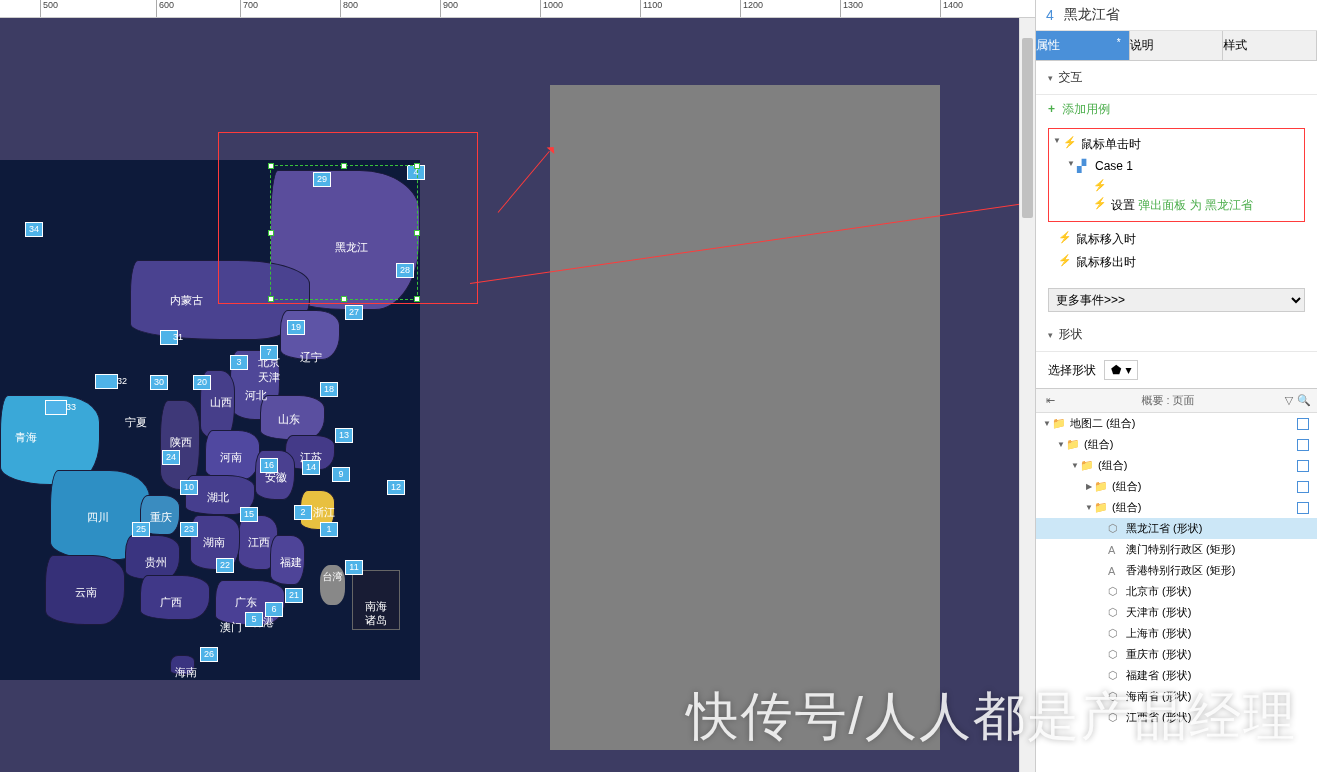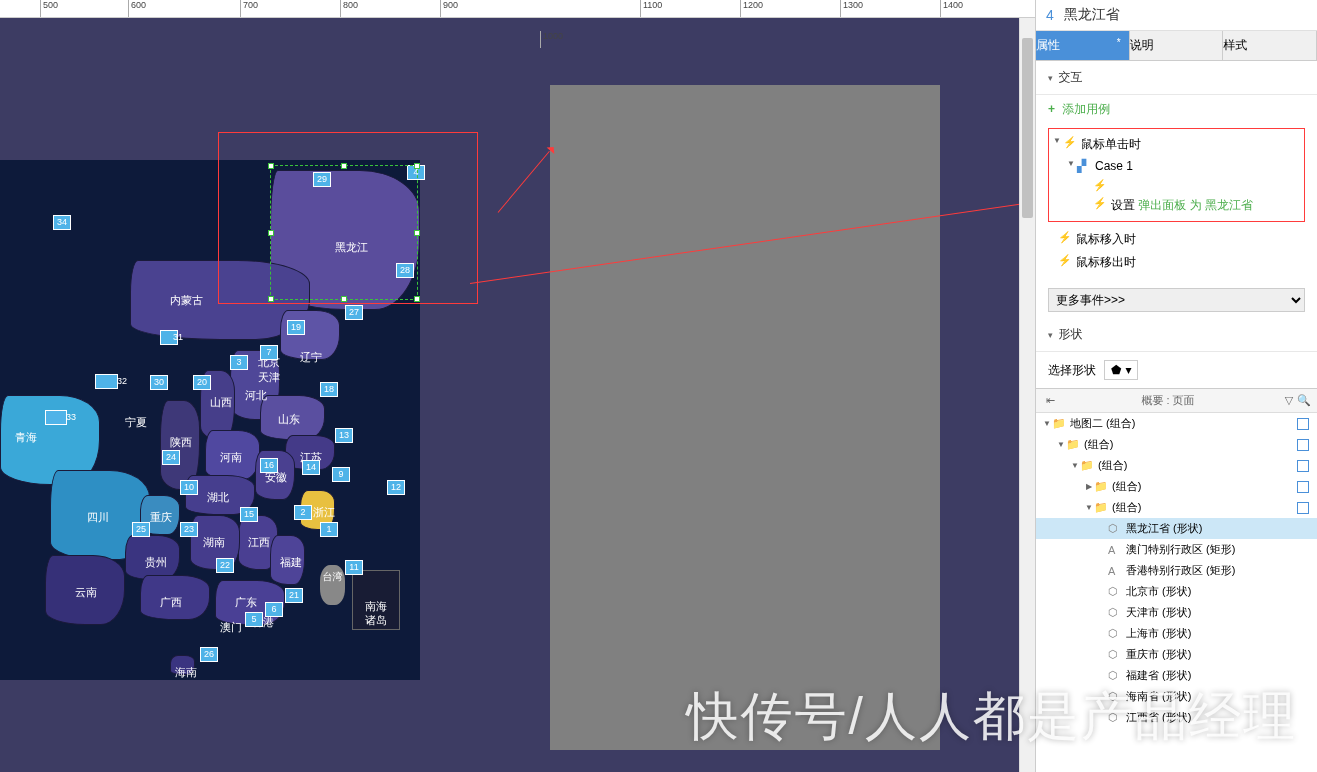--- a/index.html
+++ b/index.html
@@ -66,25 +66,25 @@
 .watermark { position: fixed; right: 20px; bottom: 20px; font-size: 52px; color: rgba(255,255,255,0.85); font-weight: 300; letter-spacing: 2px; z-index: 200; pointer-events: none; text-shadow: 0 0 6px rgba(0,0,0,0.3); }
 </style>
 </head>
 <body>
 
 <div class="app">
 
   <div class="canvas-area">
     <div class="ruler-h" id="ruler">
         <div class="tick" style="left: 40px;">500</div>
-        <div class="tick" style="left: 128px;">600</div>
+        <div class="tick" style="left: 156px;">600</div>
         <div class="tick" style="left: 240px;">700</div>
         <div class="tick" style="left: 340px;">800</div>
         <div class="tick" style="left: 440px;">900</div>
-        <div class="tick" style="left: 540px; margin-top: 31px;">1000</div>
+        <div class="tick" style="left: 540px;">1000</div>
         <div class="tick" style="left: 640px;">1100</div>
         <div class="tick" style="left: 740px;">1200</div>
         <div class="tick" style="left: 840px;">1300</div>
         <div class="tick" style="left: 940px;">1400</div>
       </div>
     <div class="scrollbar-v">
         <div class="thumb"></div>
       </div>
 
     <div class="gray-panel"></div>
@@ -156,34 +156,34 @@
         <div class="province" style="left: 248px; top: 375px;">江西</div>
         <div class="province" style="left: 203px; top: 375px;">湖南</div>
         <div class="province" style="left: 145px; top: 395px;">贵州</div>
         <div class="province" style="left: 280px; top: 395px;">福建</div>
         <div class="province" style="left: 75px; top: 425px;">云南</div>
         <div class="province" style="left: 160px; top: 435px;">广西</div>
         <div class="province" style="left: 235px; top: 435px;">广东</div>
         <div class="province" style="left: 220px; top: 460px;">澳门</div>
         <div class="province" style="left: 252px; top: 455px;">香港</div>
         <div class="province" style="left: 175px; top: 505px;">海南</div>
-        <div class="marker" style="left: 25px; top: 55px; margin-left: 28px;">34</div>
+        <div class="marker" style="left: 25px; top: 62px;">34</div>
         <div class="marker" style="left: 313px; top: 12px;">29</div>
         <div class="marker" style="left: 407px; top: 5px;">4</div>
         <div class="marker" style="left: 396px; top: 103px;">28</div>
         <div class="marker" style="left: 160px; top: 170px; padding-left: 12px;">31</div>
         <div class="marker" style="left: 287px; top: 160px;">19</div>
         <div class="marker" style="left: 345px; top: 145px;">27</div>
         <div class="marker" style="left: 260px; top: 185px;">7</div>
         <div class="marker" style="left: 230px; top: 195px;">3</div>
         <div class="marker" style="left: 95px; top: 214px; padding-left: 21px;">32</div>
         <div class="marker" style="left: 150px; top: 215px;">30</div>
         <div class="marker" style="left: 193px; top: 215px;">20</div>
         <div class="marker" style="left: 320px; top: 222px;">18</div>
-        <div class="marker" style="left: 45px; top: 250px; padding-left: 20px;">33</div>
+        <div class="marker" style="left: 45px; top: 240px; padding-left: 20px;">33</div>
         <div class="marker" style="left: 335px; top: 268px;">13</div>
         <div class="marker" style="left: 162px; top: 290px;">24</div>
         <div class="marker" style="left: 260px; top: 298px;">16</div>
         <div class="marker" style="left: 302px; top: 300px;">14</div>
         <div class="marker" style="left: 332px; top: 307px;">9</div>
         <div class="marker" style="left: 340px; top: 320px; margin-left: 47px;">12</div>
         <div class="marker" style="left: 180px; top: 320px;">10</div>
         <div class="marker" style="left: 294px; top: 345px;">2</div>
         <div class="marker" style="left: 240px; top: 347px;">15</div>
         <div class="marker" style="left: 320px; top: 362px;">1</div>

